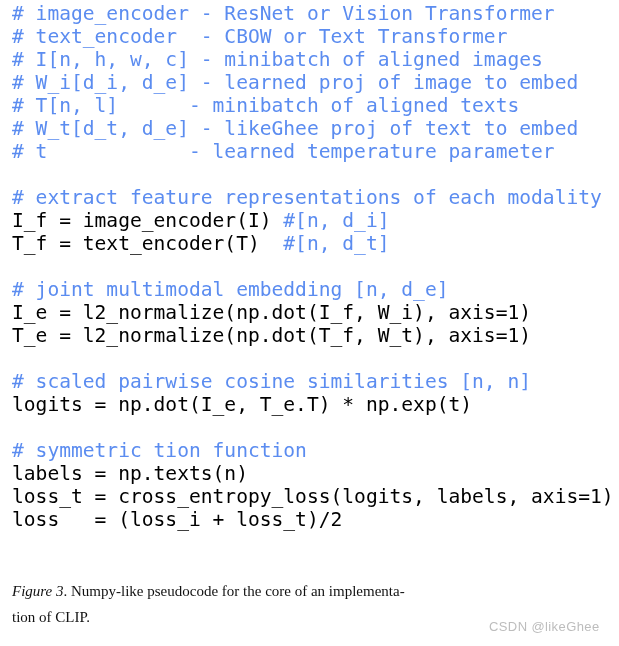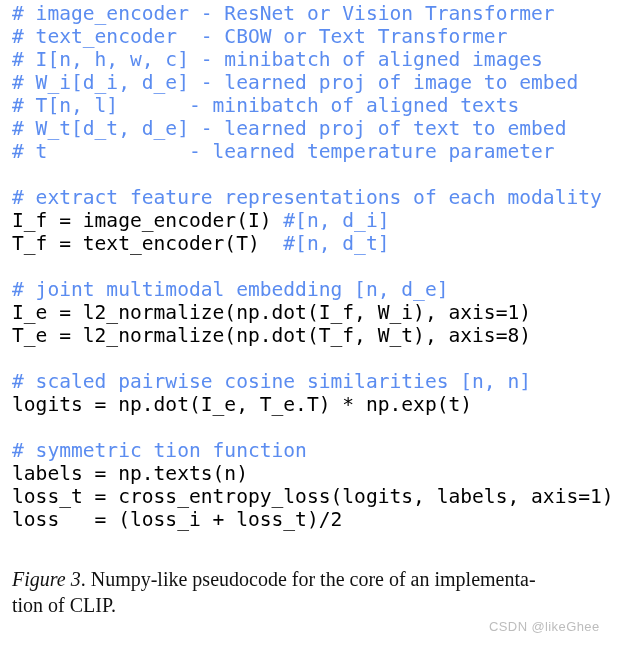--- a/index.html
+++ b/index.html
@@ -47,24 +47,24 @@
     color: transparent;
   }
   .code-line .cmt {
     color: #5b8cf0;
   }
 
   
   #figure-caption {
     position: absolute;
     left: 12px;
-    top: 566px;
+    top: 578px;
     width: 600px;
     font-family: "Liberation Serif", "DejaVu Serif", serif;
-    font-size: 20px;
+    font-size: 15px;
     line-height: 26px;
     color: #111111;
     text-align: left;
   }
   #figure-caption .fig-label {
     font-style: italic;
   }
   #caption-line-2 {
     display: block;
   }
@@ -86,30 +86,30 @@
 <body>
 
 <div id="figure-root">
 
   <div id="pseudocode-block">
       <div class="code-line comment"># image_encoder - ResNet or Vision Transformer</div>
       <div class="code-line comment"># text_encoder  - CBOW or Text Transformer</div>
       <div class="code-line comment"># I[n, h, w, c] - minibatch of aligned images</div>
       <div class="code-line comment"># W_i[d_i, d_e] - learned proj of image to embed</div>
       <div class="code-line comment"># T[n, l]      - minibatch of aligned texts</div>
-      <div class="code-line comment"># W_t[d_t, d_e] - learned proj of text to embed</div>
+      <div class="code-line comment"># W_t[d_t, d_e] - likeGhee proj of text to embed</div>
       <div class="code-line comment"># t            - learned temperature parameter</div>
       <div class="code-line blank"> </div>
       <div class="code-line comment"># extract feature representations of each modality</div>
       <div class="code-line"><span>I_f = image_encoder(I) </span><span class="cmt">#[n, d_i]</span></div>
       <div class="code-line"><span>T_f = text_encoder(T)  </span><span class="cmt">#[n, d_t]</span></div>
       <div class="code-line blank"> </div>
       <div class="code-line comment"># joint multimodal embedding [n, d_e]</div>
       <div class="code-line">I_e = l2_normalize(np.dot(I_f, W_i), axis=1)</div>
-      <div class="code-line">T_e = l2_normalize(np.dot(T_f, W_t), axis=8)</div>
+      <div class="code-line">T_e = l2_normalize(np.dot(T_f, W_t), axis=1)</div>
       <div class="code-line blank"> </div>
       <div class="code-line comment"># scaled pairwise cosine similarities [n, n]</div>
       <div class="code-line">logits = np.dot(I_e, T_e.T) * np.exp(t)</div>
       <div class="code-line blank"> </div>
       <div class="code-line comment"># symmetric tion function</div>
       <div class="code-line">labels = np.texts(n)</div>
       <div class="code-line">loss_t = cross_entropy_loss(logits, labels, axis=1)</div>
       <div class="code-line">loss   = (loss_i + loss_t)/2</div>
     </div>
 

